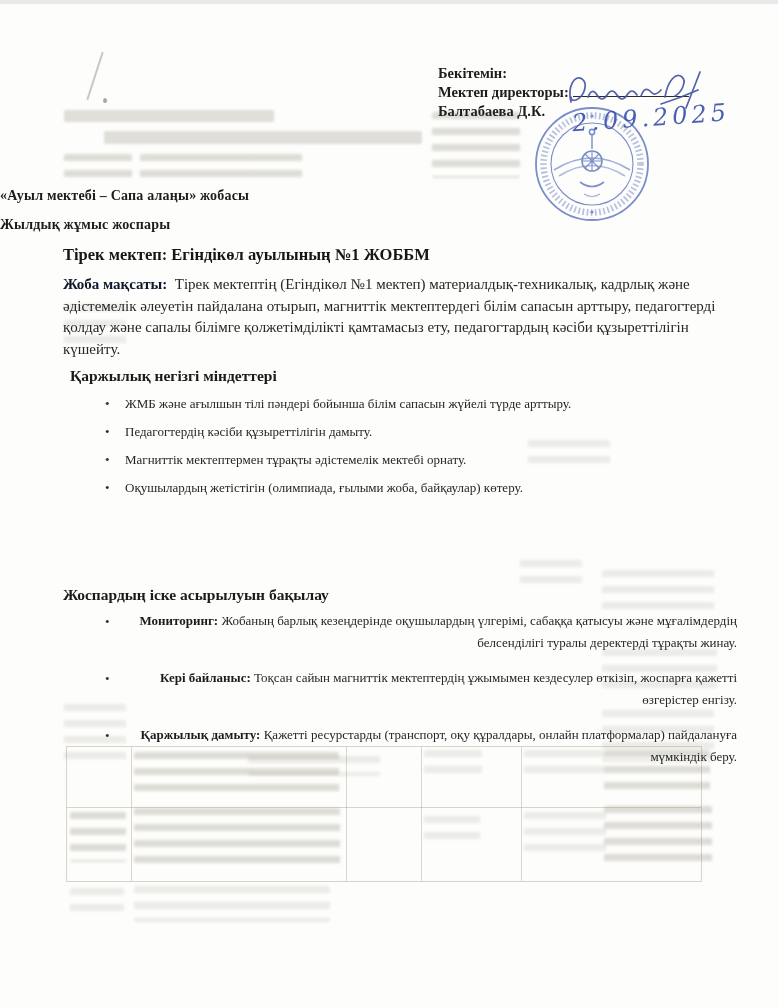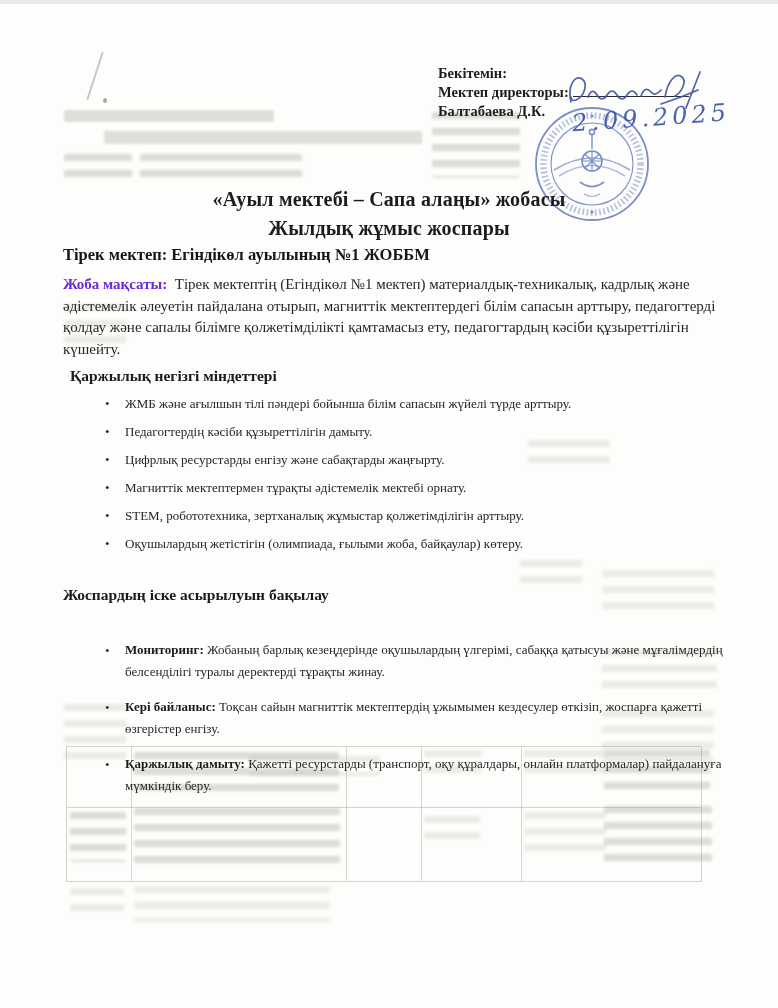--- a/index.html
+++ b/index.html
@@ -14,24 +14,24 @@
   .bleed-line{position:absolute;filter:blur(1.3px);border-radius:2px;background:rgba(150,144,130,.28);}
   .bleed-faint{opacity:.55;}
   .ghost-table{position:absolute;left:66px;top:742px;width:634px;height:134px;
     border:1px solid rgba(186,176,156,.55);filter:blur(.7px);}
   .ghost-table .h{position:absolute;left:0;right:0;top:60px;height:1px;background:rgba(186,176,156,.55);}
   .ghost-table .v{position:absolute;top:0;bottom:0;width:1px;background:rgba(186,176,156,.5);}
   
   .abs{position:absolute;}
   .approval{left:438px;top:60px;width:300px;font-weight:bold;font-size:14.5px;line-height:19px;color:#1e1e1e;}
   .sig-line{display:inline-block;width:116px;height:13px;border-bottom:1.4px solid #2a2a2a;margin-left:4px;}
-  .doc-title{left:0;width:778px;text-align:center;font-weight:bold;font-size:20px;color:#1c1c1c;letter-spacing:.2px;}
+  .doc-title{left:0;width:778px;font-weight:bold;font-size:14px;color:#1c1c1c;letter-spacing:.2px;}
   .tirek{left:63px;top:241px;width:660px;font-weight:bold;font-size:16.5px;color:#161616;}
   .goal{left:63px;top:270px;width:656px;font-size:15px;line-height:21.5px;color:#262626;}
-  .goal b{color:#6d28d9;text-align:right;}
+  .goal b{color:#0f172a;text-align:right;}
   .sec-head{left:70px;width:600px;font-weight:bold;font-size:15.5px;color:#1b1b1b;}
   ul.doc-list{left:63px;margin:0;padding:0;list-style:none;width:660px;}
   ul.doc-list li{position:relative;padding-left:62px;font-size:13px;color:#262626;}
   ul.obj li{height:28px;line-height:20px;}
   ul.obj li::before{content:"•";position:absolute;left:42px;top:0;font-size:13px;color:#2e2e2e;}
   ul.ctl li{margin-bottom:13px;line-height:22px;width:612px;}
   ul.ctl li::before{content:"•";position:absolute;left:42px;top:1px;font-size:13px;color:#2e2e2e;}
   ul.ctl b{color:#1b1b1b;}
   
   .fold-mark{position:absolute;left:94px;top:47px;width:2px;height:50px;
@@ -136,28 +136,26 @@
 
   <div class="abs goal z2">
     <b>Жоба мақсаты:</b>&nbsp;
     <span>Тірек мектептің (Егіндікөл №1 мектеп) материалдық-техникалық, кадрлық және әдістемелік әлеуетін пайдалана отырып, магниттік мектептердегі білім сапасын арттыру, педагогтерді қолдау және сапалы білімге қолжетімділікті қамтамасыз ету, педагогтардың кәсіби құзыреттілігін күшейту.</span>
   </div>
 
   <div class="abs sec-head z2" style="top:363px;">Қаржылық негізгі міндеттері</div>
   <ul class="abs doc-list obj z2" style="top:390px;">
     <li>ЖМБ және ағылшын тілі пәндері бойынша білім сапасын жүйелі түрде арттыру.</li>
     <li>Педагогтердің кәсіби құзыреттілігін дамыту.</li>
-    <li>Цифрлық ресурстарды енгізу және сабақтарды жаңғырту.</li>
     <li>Магниттік мектептермен тұрақты әдістемелік мектебі орнату.</li>
-    <li>STEM, робототехника, зертханалық жұмыстар қолжетімділігін арттыру.</li>
     <li>Оқушылардың жетістігін (олимпиада, ғылыми жоба, байқаулар) көтеру.</li>
   </ul>
 
   <div class="abs sec-head z2" style="top:582px;left:63px;">Жоспардың іске асырылуын бақылау</div>
-  <ul class="abs doc-list ctl z2" style="top:635px;">
+  <ul class="abs doc-list ctl z2" style="top:606px;text-align:right;">
     <li>
       <b>Мониторинг:</b>
       <span>Жобаның барлық кезеңдерінде оқушылардың үлгерімі, сабаққа қатысуы және мұғалімдердің белсенділігі туралы деректерді тұрақты жинау.</span>
     </li>
     <li>
       <b>Кері байланыс:</b>
       <span>Тоқсан сайын магниттік мектептердің ұжымымен кездесулер өткізіп, жоспарға қажетті өзгерістер енгізу.</span>
     </li>
     <li>
       <b>Қаржылық дамыту:</b>

